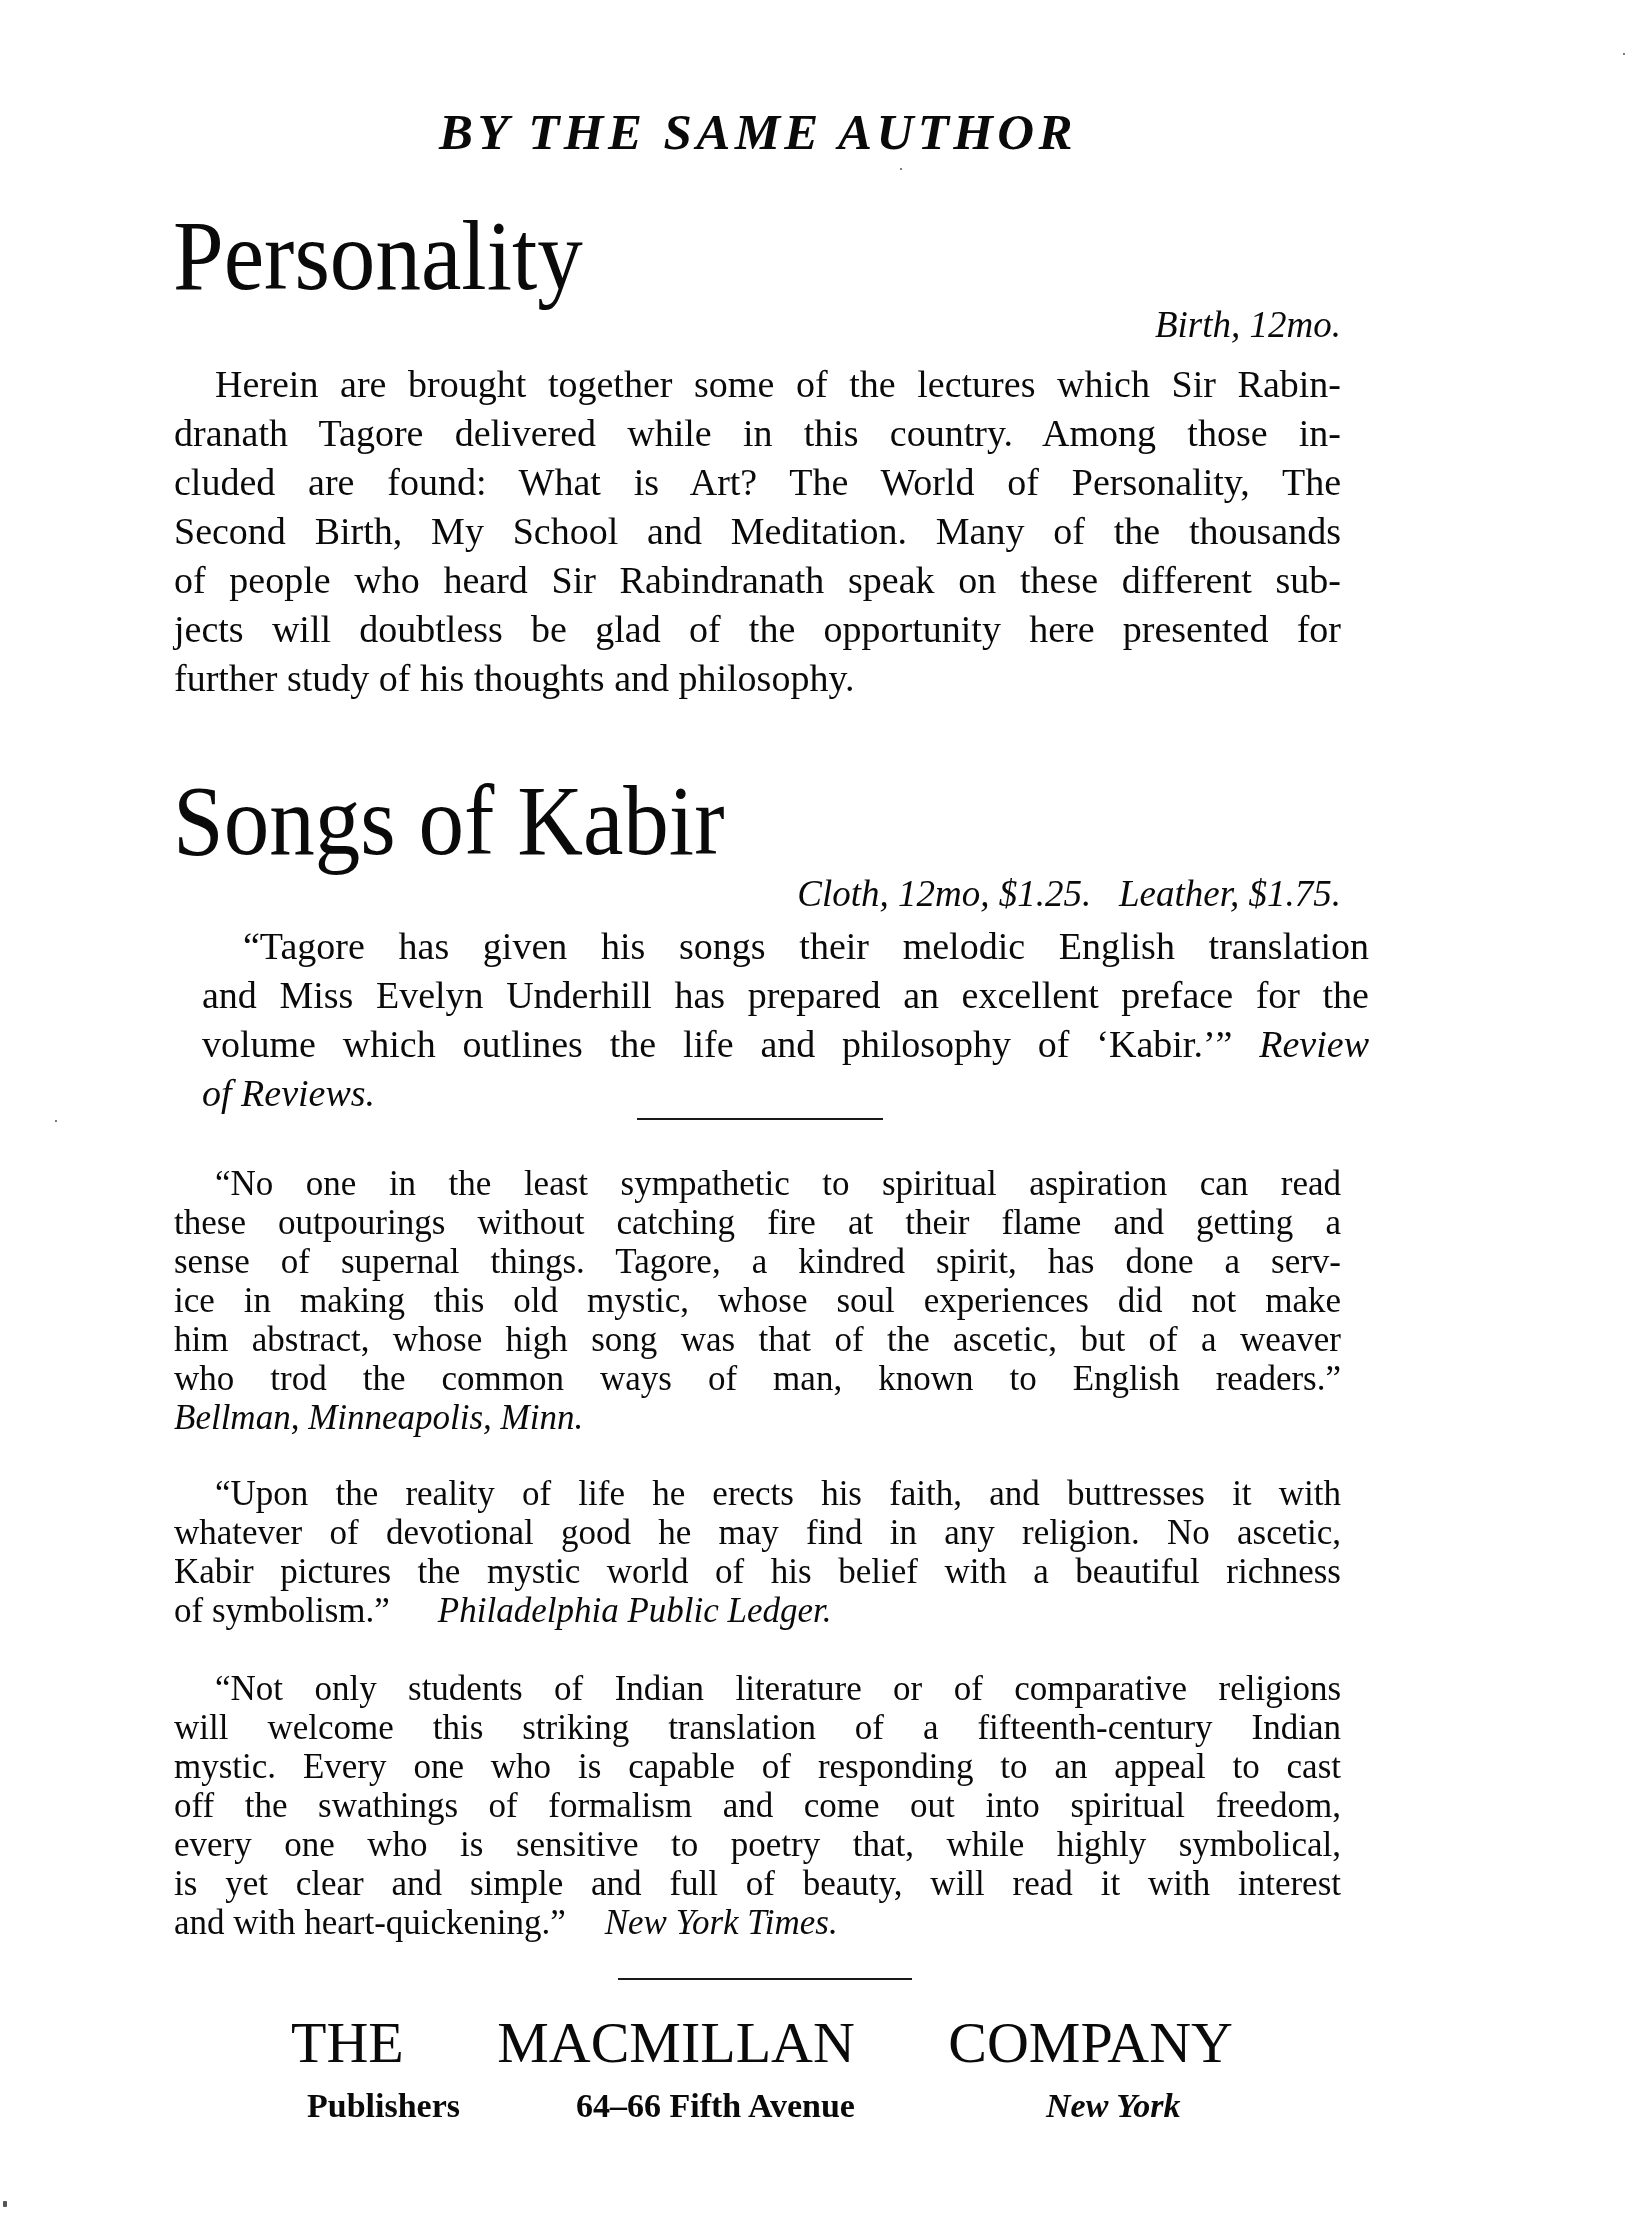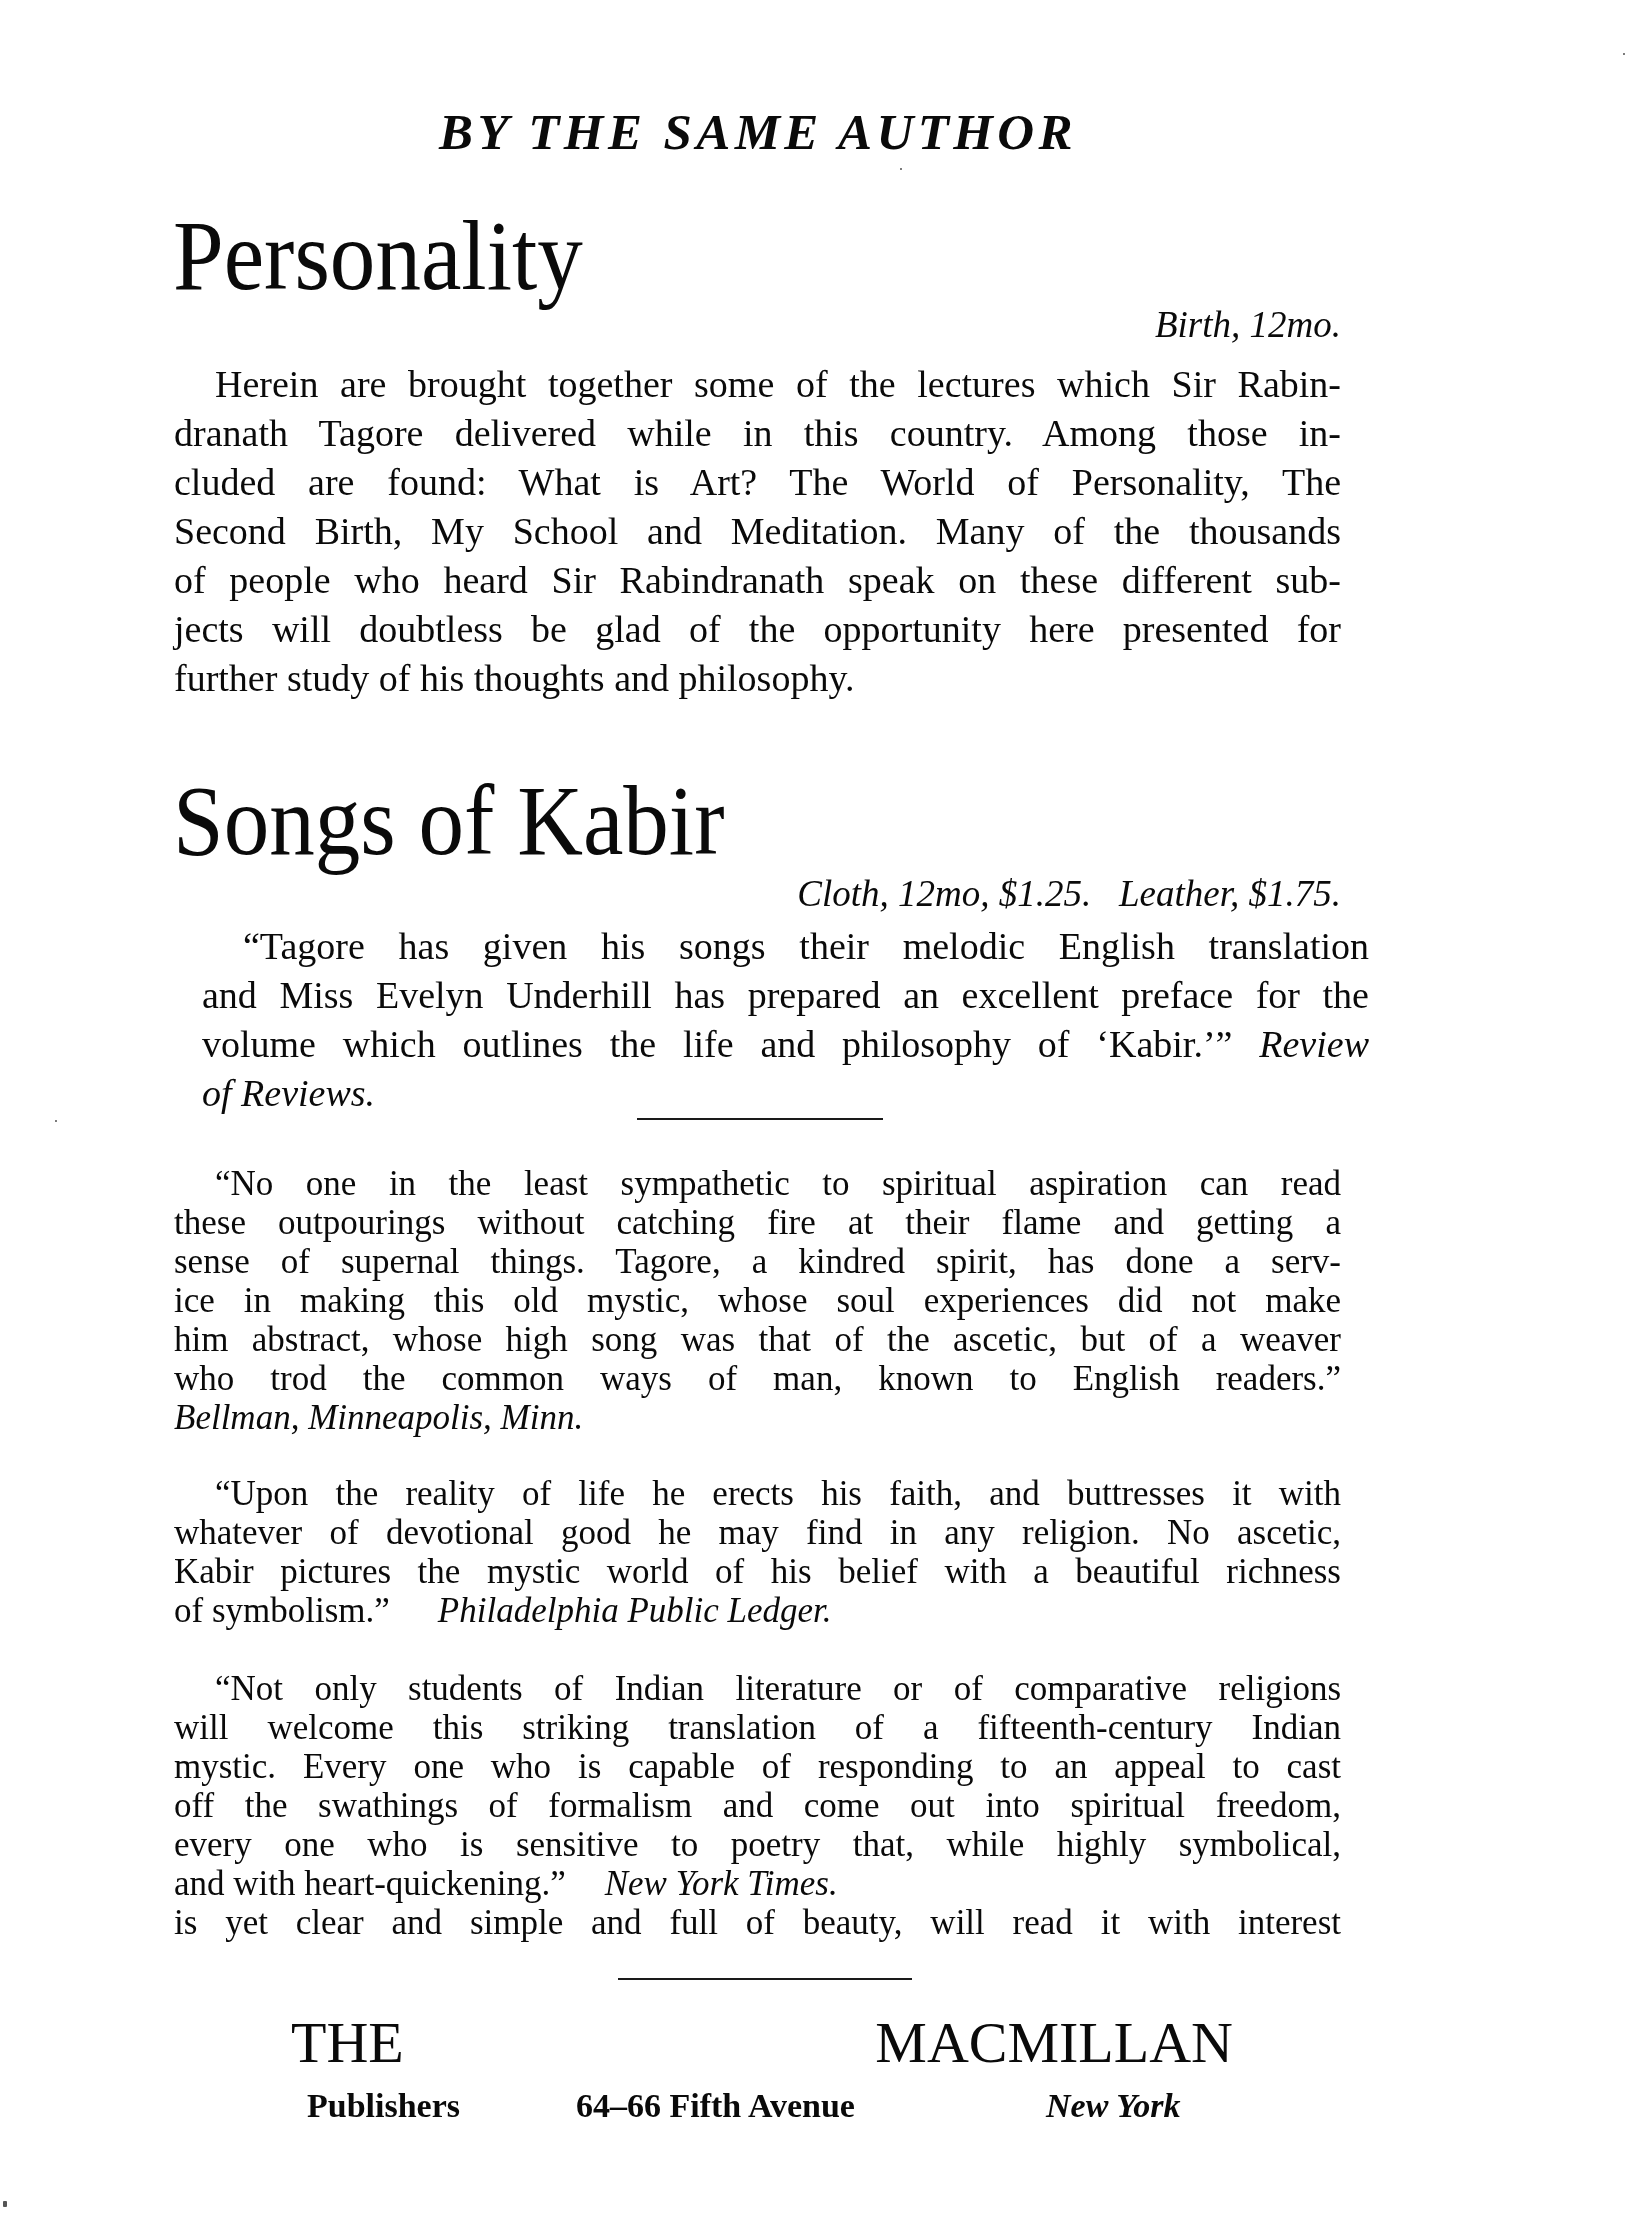--- a/index.html
+++ b/index.html
@@ -72,29 +72,30 @@
   <span class="ln">Kabir pictures the mystic world of his belief with a beautiful richness</span>
   <span class="ln last"><span>of symbolism.”</span><span style="display:inline-block;width:48px;"></span><span class="it">Philadelphia Public Ledger.</span></span>
 </div>
 
 <div class="para quote" style="top:1669px;">
   <span class="ln indent">“Not only students of Indian literature or of comparative religions</span>
   <span class="ln">will welcome this striking translation of a fifteenth-century Indian</span>
   <span class="ln">mystic.  Every one who is capable of responding to an appeal to cast</span>
   <span class="ln">off the swathings of formalism and come out into spiritual freedom,</span>
   <span class="ln">every one who is sensitive to poetry that, while highly symbolical,</span>
+  <span class="ln">is yet clear and simple and full of beauty, will read it with interest</span>
   <span class="ln last"><span>and with heart-quickening.”</span><span style="display:inline-block;width:39px;"></span><span class="it">New York Times.</span></span>
-  <span class="ln">is yet clear and simple and full of beauty, will read it with interest</span>
 </div>
 
 <div class="rule rule-2"></div>
 
 <div class="abs publisher">
   <span>THE</span>
   <span>MACMILLAN</span>
+  <span>COMPANY</span>
 </div>
 <div class="abs imprint" style="left:307px;">Publishers</div>
 <div class="abs imprint" style="left:576px;">64–66 Fifth Avenue</div>
 <div class="abs imprint" style="left:1046px;font-style:italic;">New York</div>
 
 <div class="noise" style="left:55px;top:1120px;"></div>
 <div class="noise" style="left:1623px;top:53px;"></div>
 <div class="noise" style="left:900px;top:168px;"></div>
 <div class="noise" style="left:2.6px;top:2201px;width:4.4px;height:6.2px;"></div>
 

